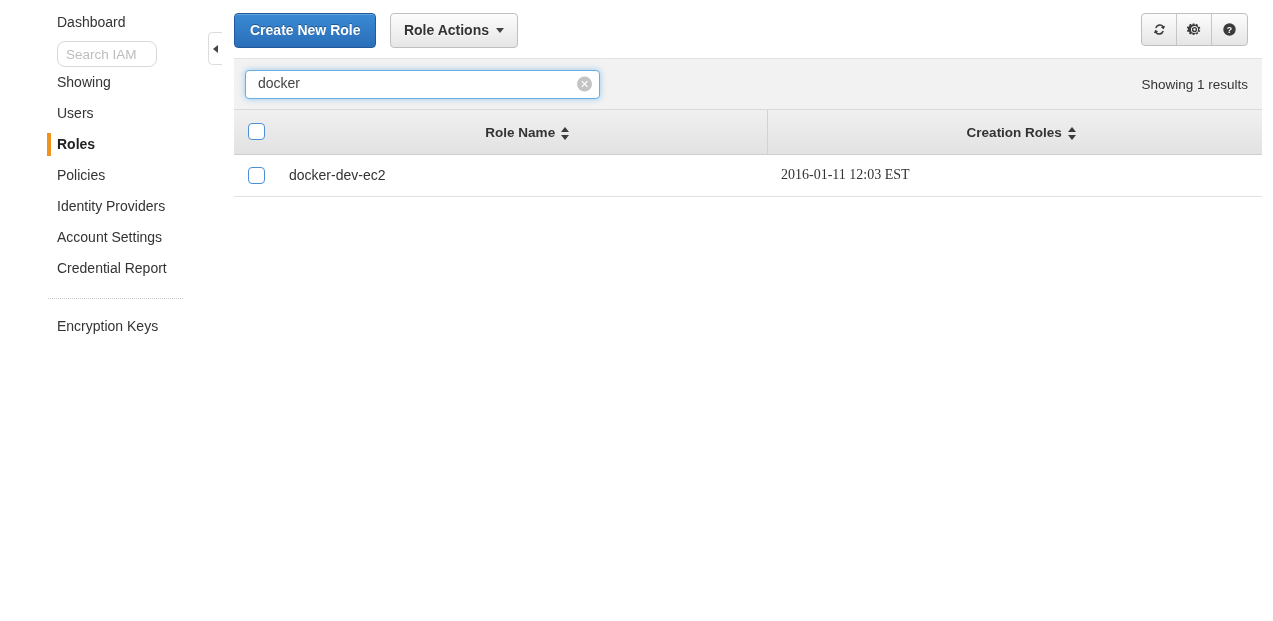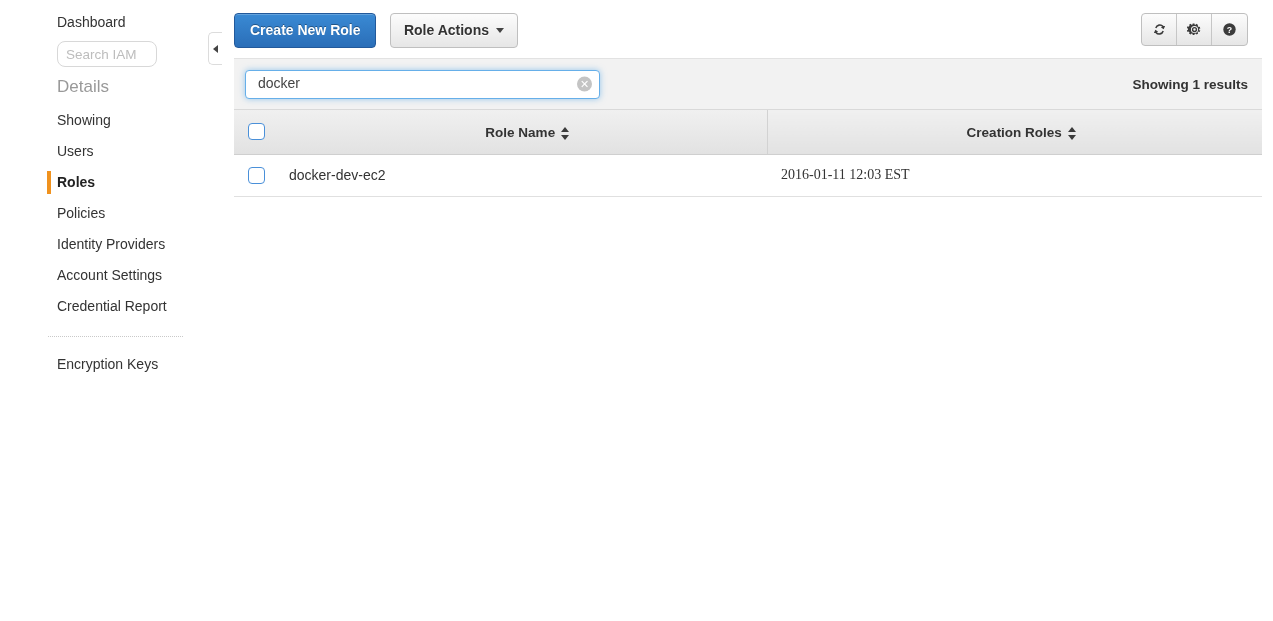--- a/index.html
+++ b/index.html
@@ -212,21 +212,21 @@
     font-size: 11px;
     line-height: 15px;
     text-align: center;
     cursor: pointer;
     font-family: "Liberation Sans", sans-serif;
   }
   .showing-results {
     margin-left: auto;
     margin-right: 14px;
     font-size: 13.5px;
-    font-weight: bold;
+    font-weight: normal;
     color: #333333;
   }
 
   
   .table {
     margin-left: 13px;
     width: 1028px;
     border-collapse: collapse;
     table-layout: fixed;
   }
@@ -302,21 +302,20 @@
   <div class="sidebar">
 
     <div class="nav-item dashboard">
       <span>Dashboard</span>
     </div>
 
     <div class="sidebar-search-wrap">
       <input class="sidebar-search" type="text" placeholder="Search IAM" style="">
     </div>
 
-    <div class="nav-section-title">Details</div>
 
     <div class="nav-item">
       <span>Showing</span>
     </div>
     <div class="nav-item">
       <span>Users</span>
     </div>
     <div class="nav-item active">
       <span>Roles</span>
     </div>

